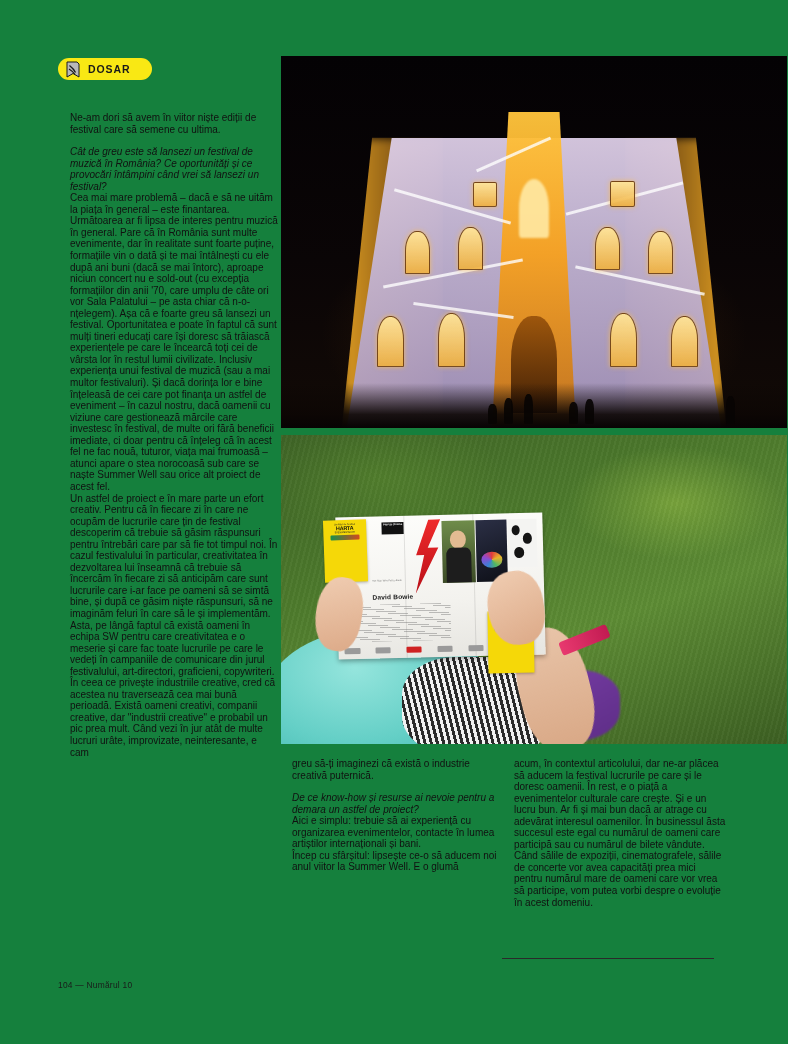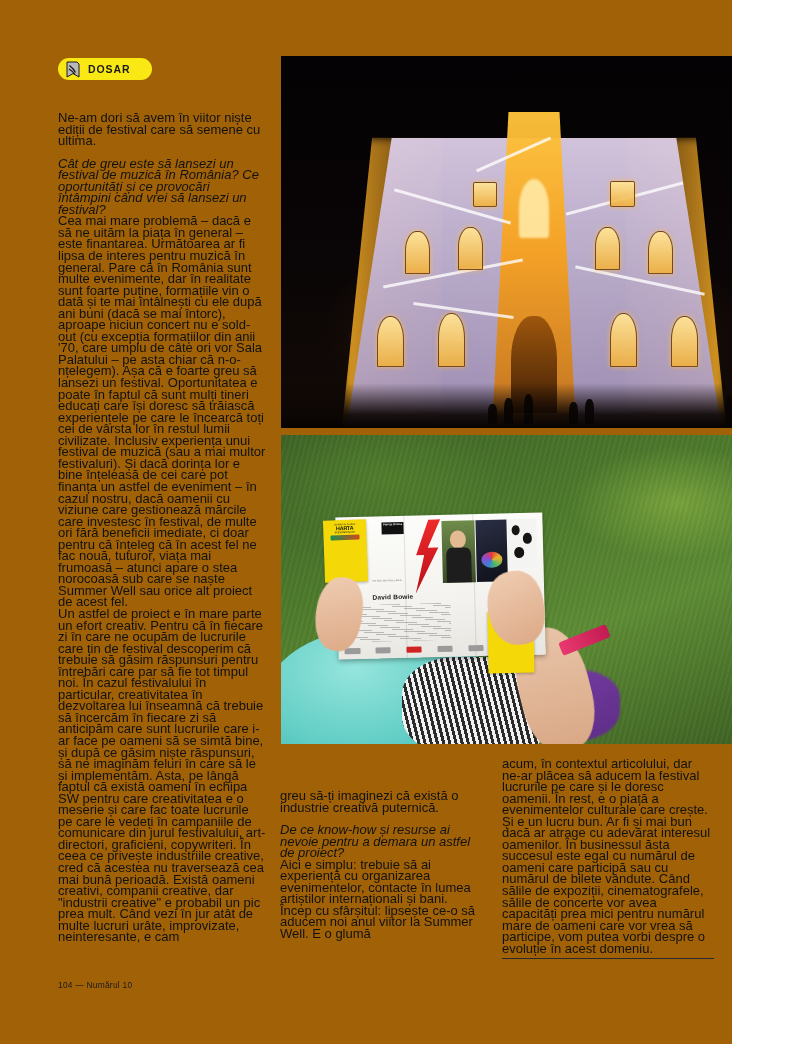--- a/index.html
+++ b/index.html
@@ -5,23 +5,23 @@
   html, body {
     margin: 0;
     padding: 0;
     background: #ffffff;
   }
   body {
     font-family: "Liberation Sans", sans-serif;
   }
   .page {
     position: relative;
-    width: 732px;
+    width: 788px;
     height: 1044px;
-    background: #a16207;
+    background: #15803d;
     overflow: hidden;
   }
 
   
   .badge {
     position: absolute;
     left: 58px;
     top: 58px;
     height: 22px;
     width: 94px;
@@ -45,45 +45,46 @@
     font-weight: bold;
     letter-spacing: 0.9px;
     color: #1a1a1a;
     line-height: 1;
     font-family: "Liberation Sans", sans-serif;
   }
 
   
   .col {
     position: absolute;
-    font-size: 13px;
+    font-size: 10px;
     line-height: 11.55px;
     color: #111111;
     text-align: left;
     font-family: "Liberation Sans", sans-serif;
+    margin-left: 12px;
   }
   .col p {
     margin: 0;
   }
   .q {
     font-style: italic;
     font-weight: normal;
     margin-top: 11px !important;
   }
   .a {
     font-style: normal;
     font-weight: normal;
   }
   .lead {
     font-style: normal;
     font-weight: normal;
   }
 
   #col-left   { left: 58px;  top: 112px; width: 208px; }
-  #col-mid    { left: 280px; top: 790px; width: 208px; }
+  #col-mid    { left: 280px; top: 758px; width: 208px; }
   #col-right  { left: 502px; top: 758px; width: 212px; }
 
   
   .footer {
     position: absolute;
     left: 58px;
     top: 980px;
     font-size: 8.4px;
     color: #1a1a1a;
     letter-spacing: 0.25px;

